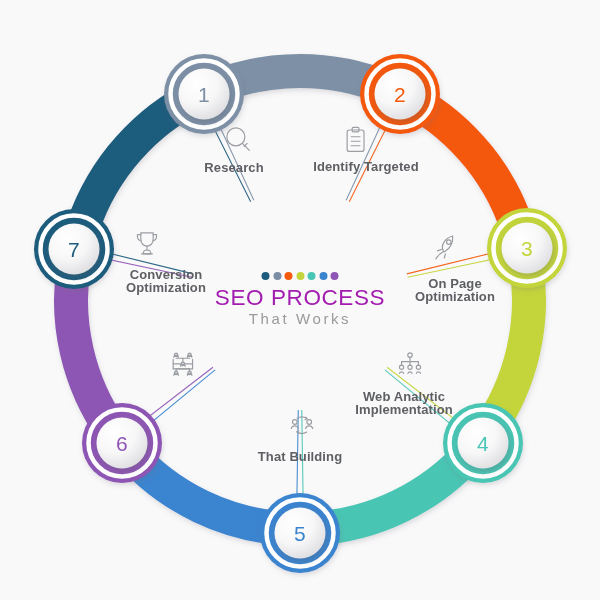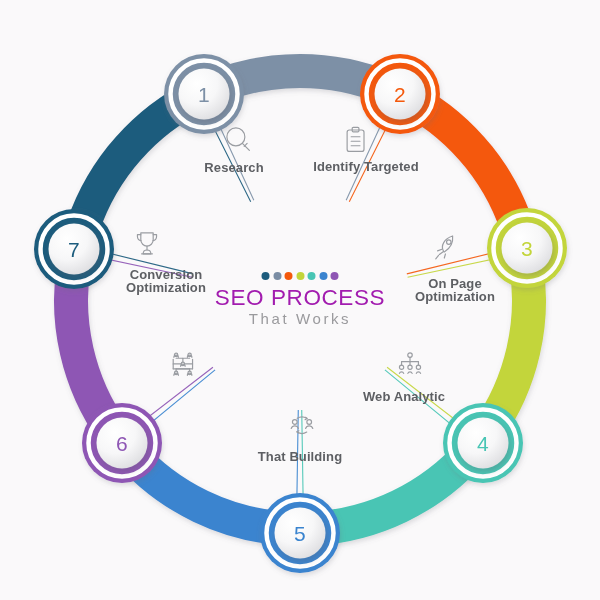--- a/index.html
+++ b/index.html
@@ -182,20 +182,21 @@
       </div>
       <div class="seg-label" style="left: 366px; top: 160px;">
         <div>Identify Targeted</div>
       </div>
       <div class="seg-label" style="left: 455px; top: 277px;">
         <div>On Page</div>
         <div>Optimization</div>
       </div>
       <div class="seg-label" style="left: 404px; top: 390px;">
         <div>Web Analytic</div>
+        <div>Implementation</div>
       </div>
       <div class="seg-label" style="left: 300px; top: 450px;">
         <div>That Building</div>
       </div>
       <div class="seg-label" style="left: 184px; top: 392px;">
       </div>
       <div class="seg-label" style="left: 148px; top: 268px; margin-left: 18px;">
         <div>Conversion</div>
         <div>Optimization</div>
       </div>

